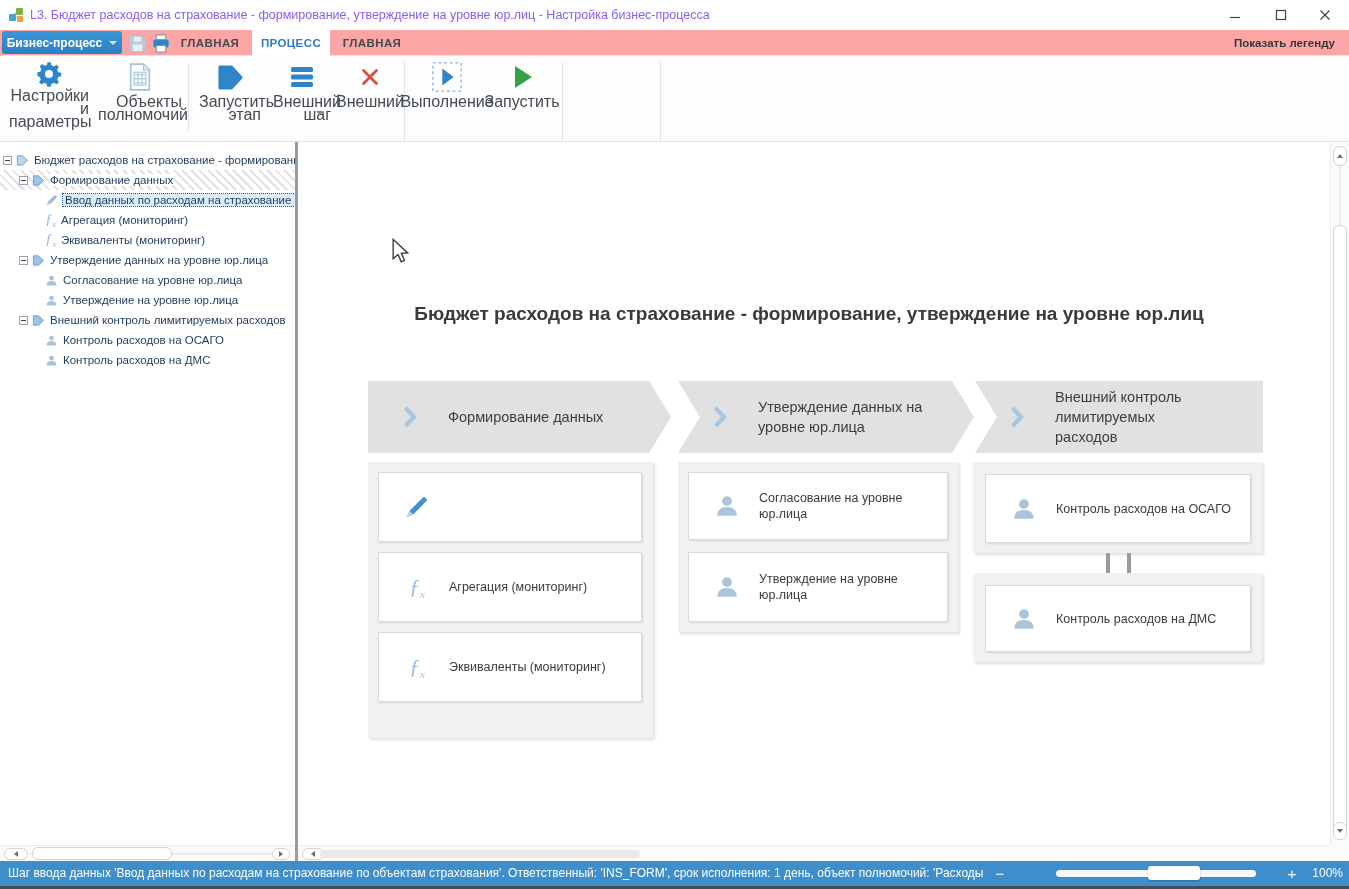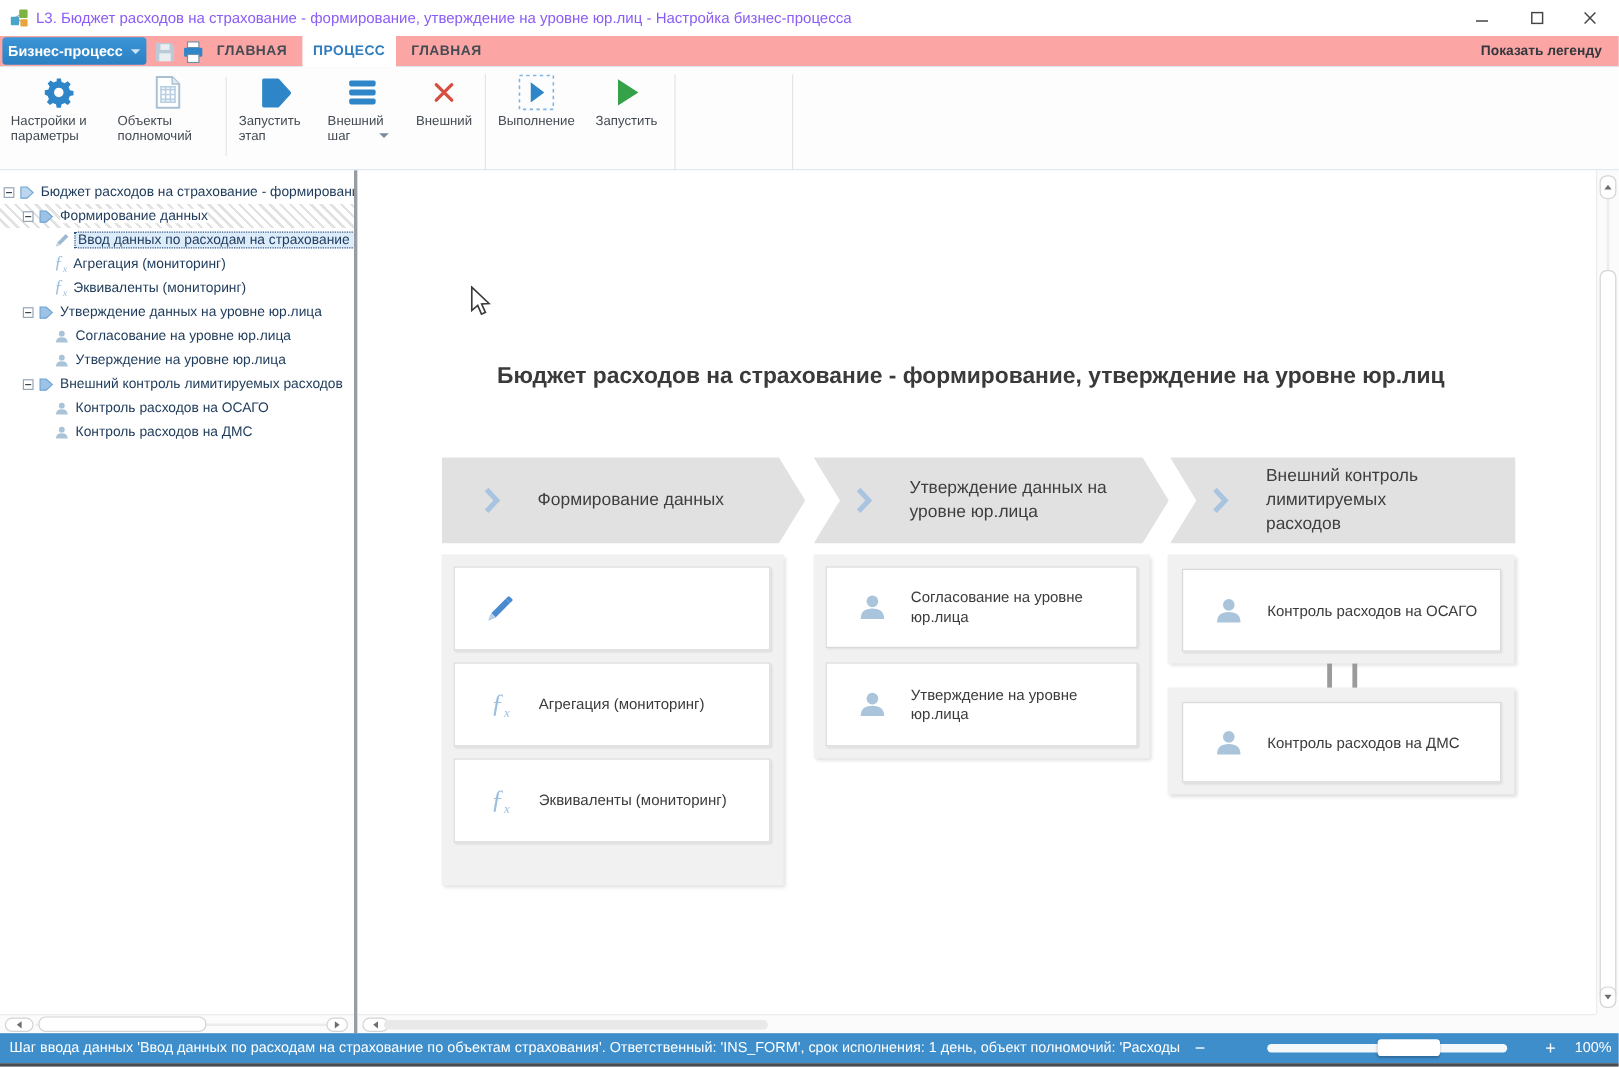--- a/index.html
+++ b/index.html
@@ -18,21 +18,21 @@
   .caret-down { width:0; height:0; border-left:4px solid transparent; border-right:4px solid transparent; border-top:4px solid #cfe4f5; }
   .qat { top:2px; width:22px; height:22px; display:flex; align-items:center; justify-content:center; }
   .tab { top:0; height:26px; line-height:26px; text-align:center; font-size:11.5px; letter-spacing:.4px; color:#454b52; }
   .tab.sel { background:#fff; color:#2e7bbd; }
   #legend-link { right:14px; top:0; line-height:26px; font-size:11.5px; color:#33383d; }
 
   
   #ribbon { left:0; top:56px; width:1349px; height:86px; background:#fdfdfe; border-bottom:1px solid #d7e4f0; }
   .rbtn { top:2px; height:66px; display:flex; flex-direction:column; align-items:center; padding-top:2px; }
   .rbtn .ric { height:34px; display:flex; align-items:center; justify-content:center; }
-  .rbtn .rlbl { margin-top:1px; font-size:11px; line-height:13px; color:#444b52; text-align:left; }
+  .rbtn .rlbl { margin-top:1px; font-size:16px; line-height:13px; color:#444b52; text-align:right; }
   .rsep { top:6px; width:1px; height:118px; background:#e2e6ea; }
   .rsep.short { height:66px; }
   .grplbl { top:126px; font-size:11px; color:#6e7b87; text-align:center; }
 
   
   #treepanel { left:0; top:142px; width:295px; height:703px; background:#fff; overflow:hidden; }
   #splitter { left:295px; top:142px; width:3px; height:719px; background:#979da3; }
   #canvas { left:298px; top:142px; width:1032px; height:703px; background:#fff; overflow:hidden; }
 
   

